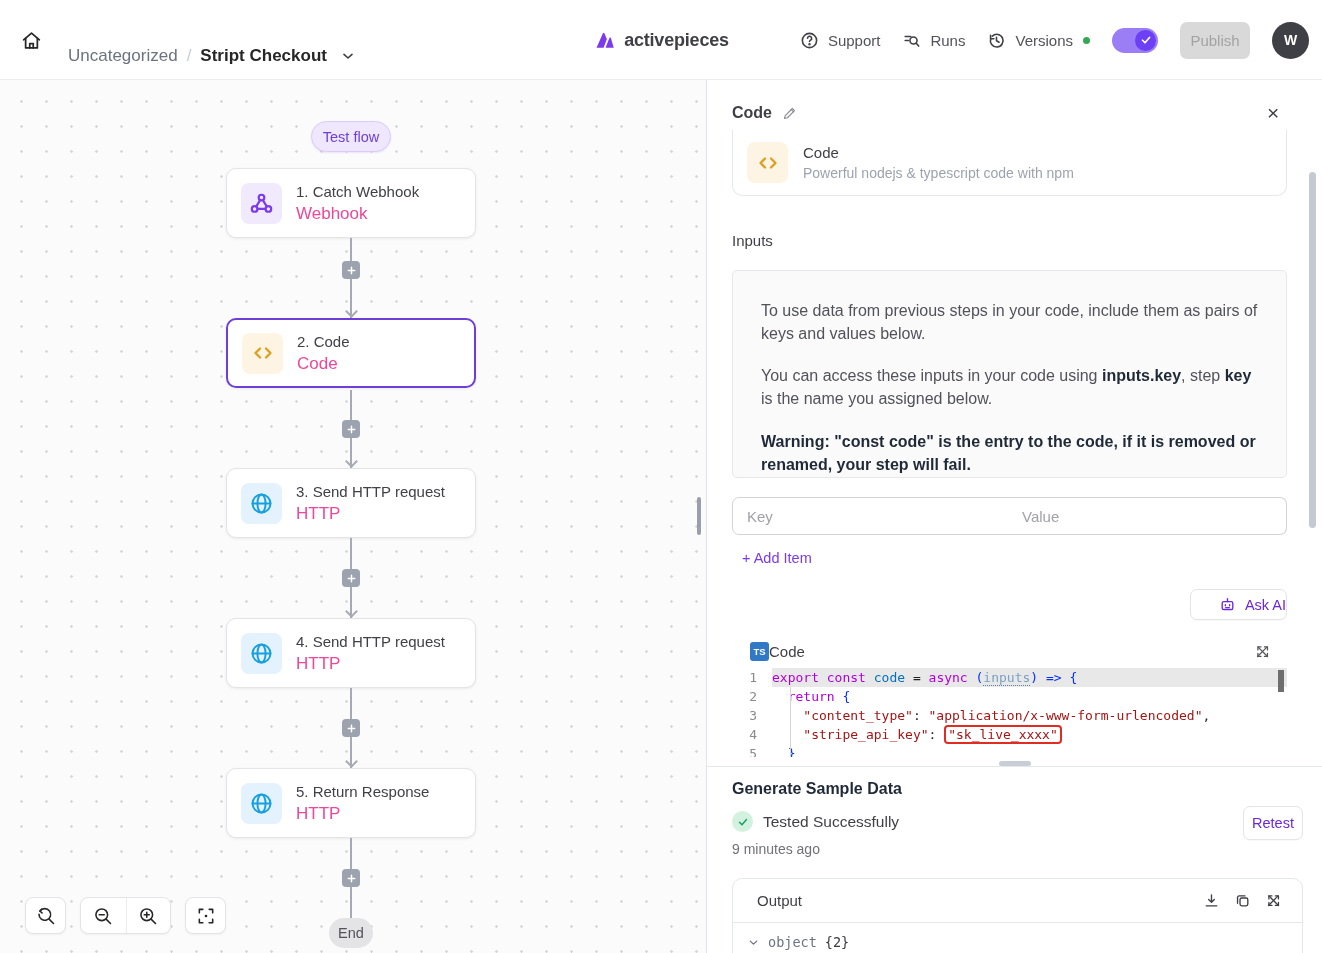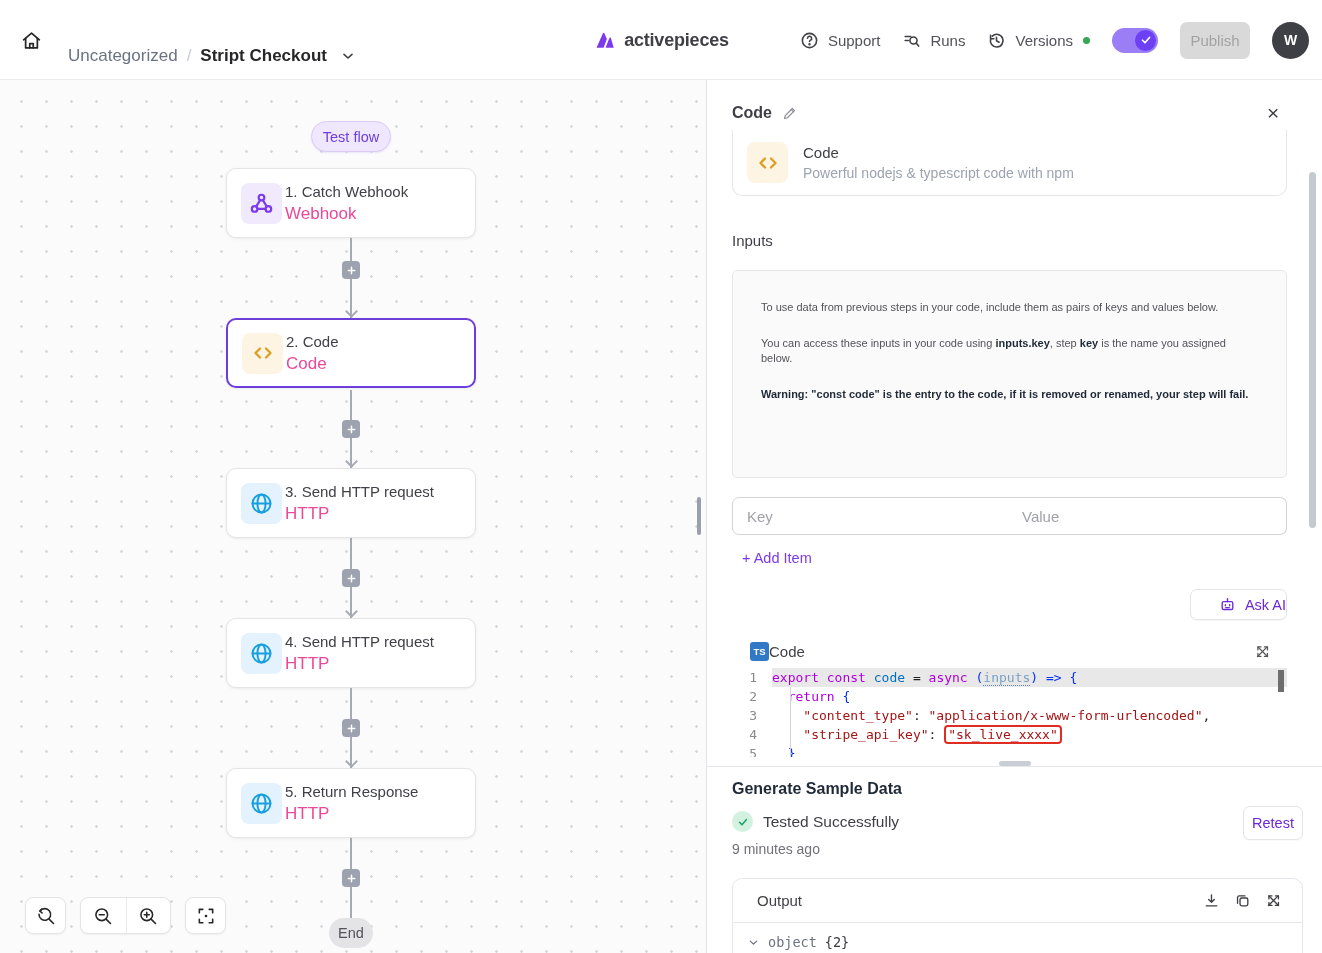--- a/index.html
+++ b/index.html
@@ -35,21 +35,21 @@
 
   
   .canvas { position:absolute; top:80px; left:0; width:706px; height:873px; background:#fbfbfc;
     background-image:radial-gradient(#d8d8dc 1.3px, transparent 1.45px); background-size:25px 25px;
     background-position:9px 9px; overflow:hidden; }
   .test-flow { position:absolute; left:311px; top:41px; width:80px; height:31px; border-radius:16px;
     background:#efe7fd; border:1px solid #dccbf9; color:#6d3fd8; font-size:14.5px;
     display:flex; align-items:center; justify-content:center; cursor:pointer;
     box-shadow:0 1px 2px rgba(109,63,216,.12); }
   .node { position:absolute; left:226px; width:250px; height:70px; background:#fff;
-    border:1px solid #e4e4e7; border-radius:10px; display:flex; align-items:center; gap:3px;
+    border:1px solid #e4e4e7; border-radius:10px; display:flex; align-items:center; gap:14px;
     padding:0 14px; box-shadow:0 1px 3px rgba(0,0,0,.07); cursor:pointer; }
   .node.selected { border:2px solid #6d3fd8; }
   .step-ico { width:41px; height:41px; border-radius:8px; display:flex; align-items:center;
     justify-content:center; flex:none; }
   .ico-webhook { background:#f1eafd; color:#7c3aed; }
   .ico-code { background:#fdf4e3; color:#dd9f22; }
   .ico-globe { background:#e3f2fd; color:#189fe0; }
   .node .txt .t { font-size:15px; color:#404048; margin-bottom:4px; }
   .node .txt .s { font-size:17px; color:#ec4899; }
   .connector { position:absolute; left:326px; width:50px; }
@@ -76,21 +76,21 @@
   .pencil { color:#8e8e96; cursor:pointer; display:flex; }
   .close-x { position:absolute; left:560px; top:22px; font-size:21px; color:#3f3f46; cursor:pointer; line-height:1; }
   .step-card { position:absolute; left:25px; top:50px; width:555px; height:66px;
     border:1px solid #e5e7eb; border-top:none; border-radius:0 0 10px 10px;
     display:flex; align-items:center; gap:15px; padding:0 14px; }
   .step-card .t { font-size:15px; color:#3f3f46; margin-bottom:4px; }
   .step-card .s { font-size:14px; color:#9ca3af; }
   .sec-label { position:absolute; left:25px; top:152px; font-size:15px; color:#404048; }
   .help-box { position:absolute; left:25px; top:190px; width:555px; height:208px; background:#fafafa;
     border:1px solid #e7e7ea; border-radius:5px; padding:29px 28px 0 28px;
-    font-size:11px; color:#52525b; line-height:1.42; }
+    font-size:16px; color:#52525b; line-height:1.42; }
   .help-box p { margin-bottom:20px; }
   .help-box b { color:#1f2937; }
   .help-box .warn { font-weight:700; color:#1f2937; }
   .kv-input { position:absolute; top:417px; height:38px; border:1px solid #d4d4d8; background:#fff;
     font-size:15px; color:#3f3f46; padding:0 14px; font-family:inherit; outline:none; }
   .kv-input::placeholder { color:#a1a1aa; }
   .key-input { left:25px; width:277px; border-radius:7px 0 0 7px; }
   .value-input { left:301px; width:279px; border-radius:0 7px 7px 0; border-left:none; }
   .add-item { position:absolute; left:35px; top:470px; font-size:14.5px; color:#7c3aed; cursor:pointer; }
   .ask-ai { position:absolute; left:483px; top:509px; width:97px; height:31px; background:#fff;

